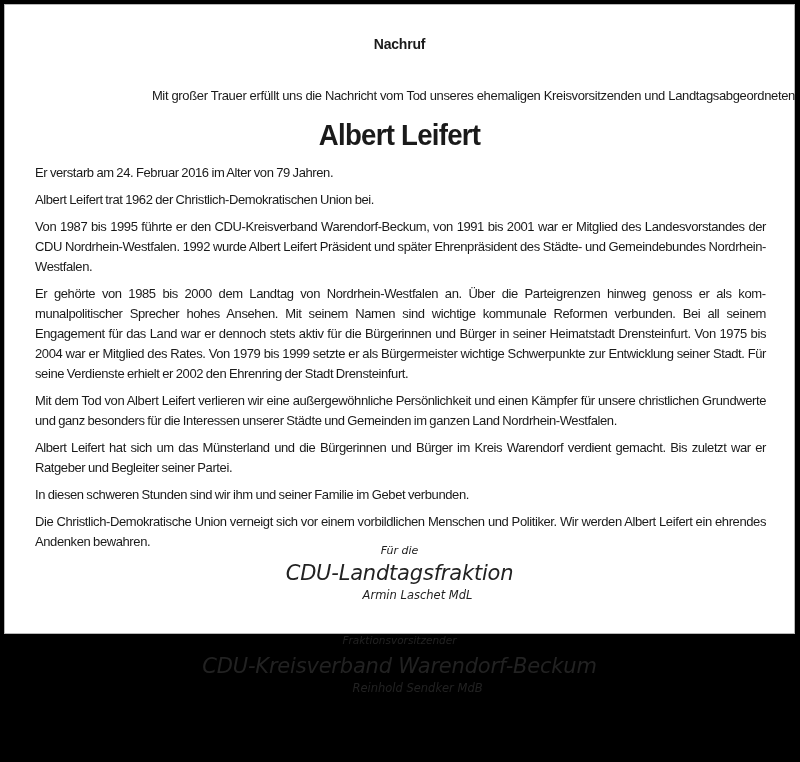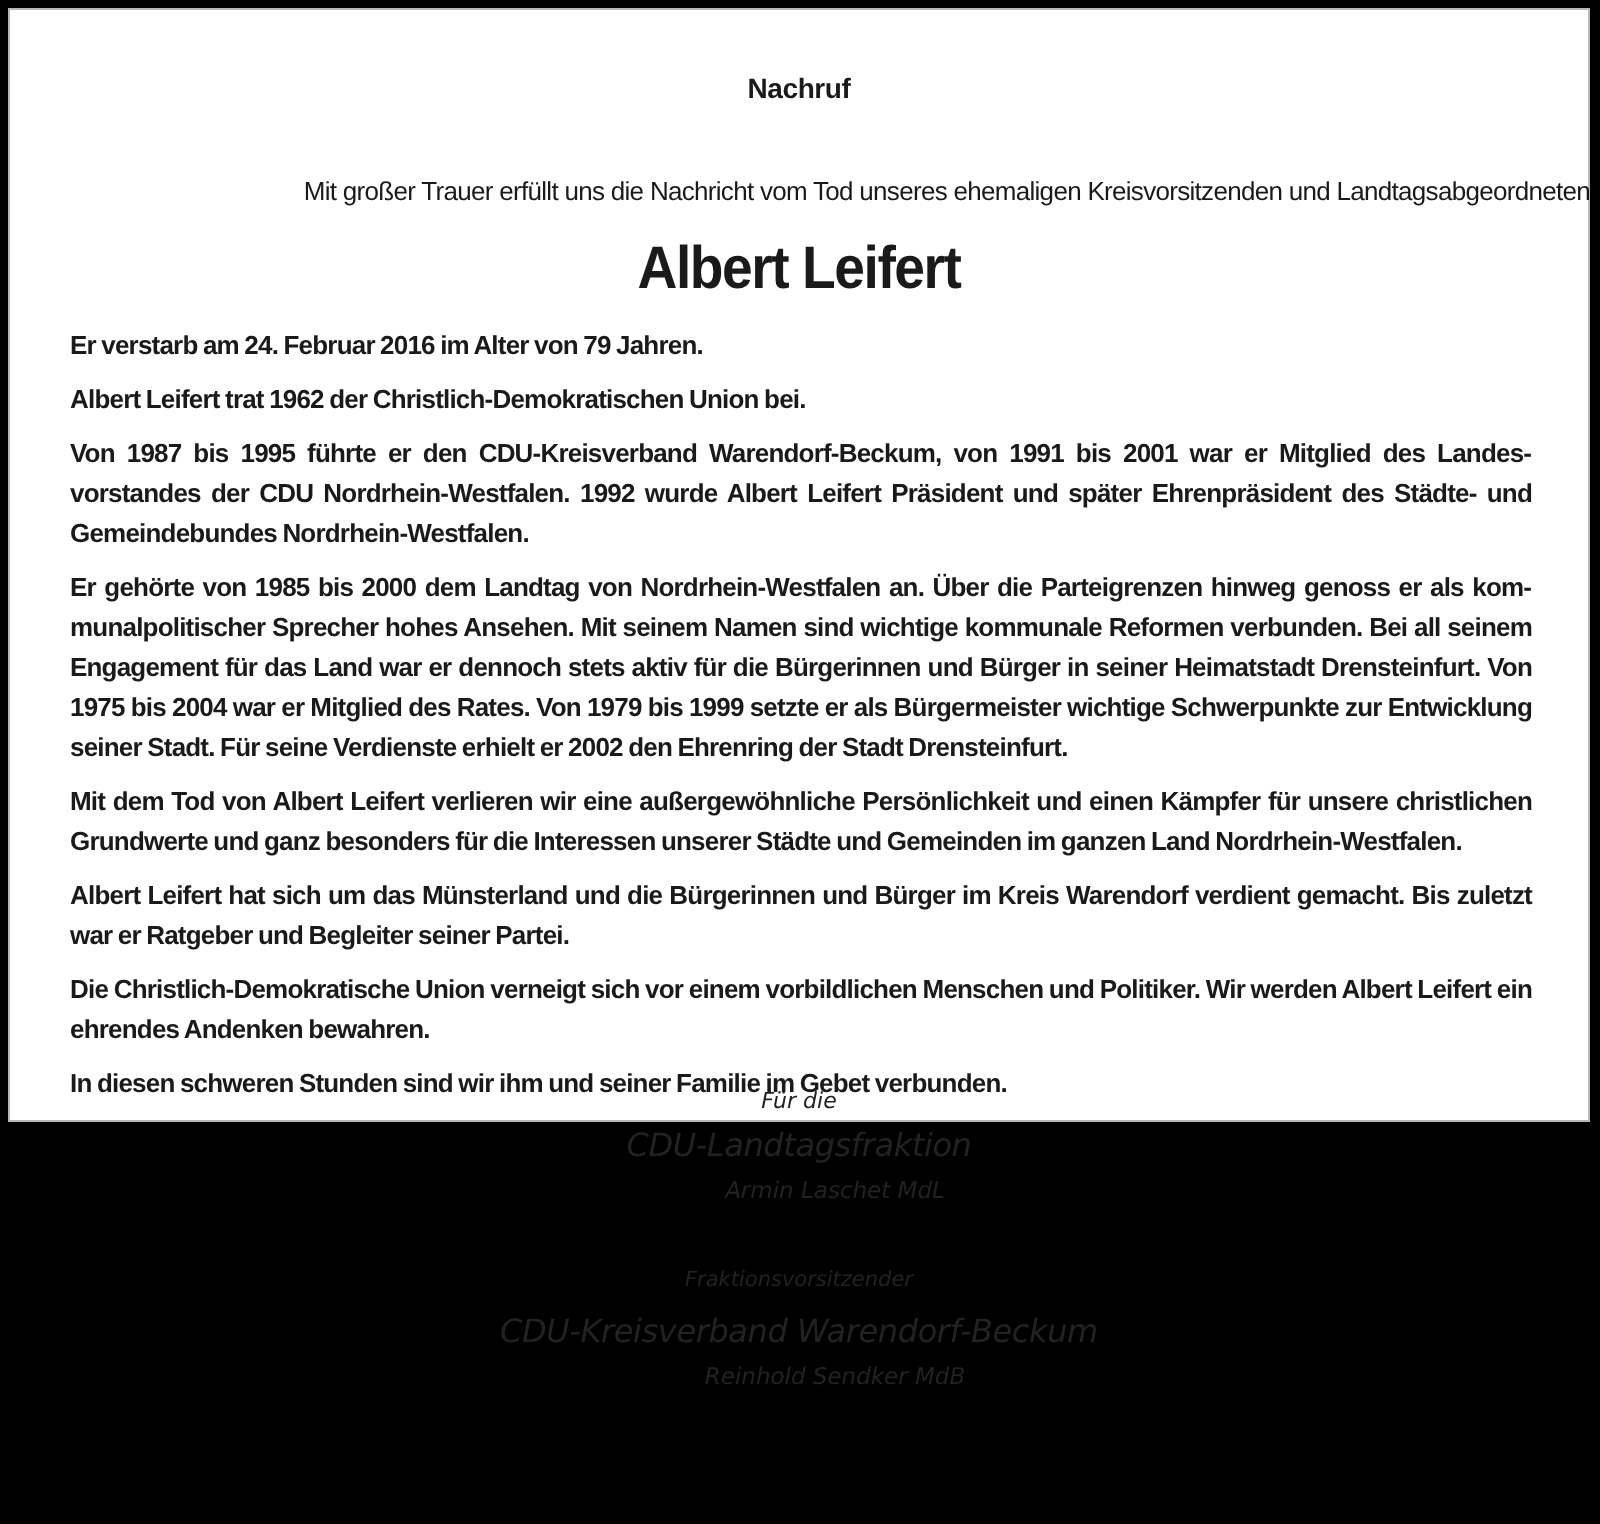--- a/index.html
+++ b/index.html
@@ -11,21 +11,21 @@
       width: 800px;
       height: 762px;
       overflow: hidden;
       position: relative;
     }
     .page {
       position: absolute;
       left: 4px;
       top: 4px;
       width: 791px;
-      height: 557px;
+      height: 630px;
       background: #ffffff;
       box-shadow: inset 0 0 0 1px #b8b8b8;
       font-family: "Liberation Sans", sans-serif;
       color: #1a1a1a;
     }
     .header-title {
       position: absolute;
       top: 32px;
       left: 0;
       width: 100%;
@@ -60,40 +60,39 @@
       left: 31px;
       width: 731px;
       font-size: 13px;
       line-height: 20px;
       letter-spacing: -0.4px;
       word-spacing: -0.5px;
       text-align: justify;
     }
     .body-text p {
       margin: 0 0 7px 0;
-      font-weight: bold;
     }
     .body-text p.last-left {
       text-align-last: left;
     }
     .sig {
       position: absolute;
       left: 0;
       width: 100%;
       text-align: center;
       font-family: "DejaVu Sans", sans-serif;
       color: #222;
       font-style: italic;
     }
     .sig .pre {
       font-size: 11px;
       line-height: 14px;
     }
     .sig .org {
-      font-size: 16px;
+      font-size: 21px;
       line-height: 22px;
       margin-top: 4px;
       letter-spacing: -0.2px;
     }
     .sig .person {
       font-size: 11.5px;
       line-height: 16px;
       margin-top: 3px;
       padding-left: 36px;
     }
@@ -113,22 +112,22 @@
   <div class="intro">Mit großer Trauer erfüllt uns die Nachricht vom Tod unseres ehemaligen Kreisvorsitzenden und Landtagsabgeordneten</div>
   <div class="name">Albert Leifert</div>
 
   <div class="body-text">
     <p class="last-left">Er verstarb am 24. Februar 2016 im Alter von 79 Jahren.</p>
     <p class="last-left">Albert Leifert trat 1962 der Christlich-Demokratischen Union bei.</p>
     <p class="last-left">Von 1987 bis 1995 führte er den CDU-Kreisverband Warendorf-Beckum, von 1991 bis 2001 war er Mitglied des Landes­vorstandes der CDU Nordrhein-Westfalen. 1992 wurde Albert Leifert Präsident und später Ehrenpräsident des Städte- und Gemeindebundes Nordrhein-Westfalen.</p>
     <p class="last-left">Er gehörte von 1985 bis 2000 dem Landtag von Nordrhein-Westfalen an. Über die Parteigrenzen hinweg genoss er als kom­munalpolitischer Sprecher hohes Ansehen. Mit seinem Namen sind wichtige kommunale Reformen verbunden. Bei all seinem Engagement für das Land war er dennoch stets aktiv für die Bürgerinnen und Bürger in seiner Heimatstadt Drensteinfurt. Von 1975 bis 2004 war er Mitglied des Rates. Von 1979 bis 1999 setzte er als Bürgermeister wichtige Schwerpunkte zur Entwicklung seiner Stadt. Für seine Verdienste erhielt er 2002 den Ehrenring der Stadt Drensteinfurt.</p>
     <p class="last-left">Mit dem Tod von Albert Leifert verlieren wir eine außergewöhnliche Persönlichkeit und einen Kämpfer für unsere christlichen Grundwerte und ganz besonders für die Interessen unserer Städte und Gemeinden im ganzen Land Nordrhein-Westfalen.</p>
     <p class="last-left">Albert Leifert hat sich um das Münsterland und die Bürgerinnen und Bürger im Kreis Warendorf verdient gemacht. Bis zuletzt war er Ratgeber und Begleiter seiner Partei.</p>
+    <p class="last-left">In diesen schweren Stunden sind wir ihm und seiner Familie im Gebet verbunden.</p>
     <p class="last-left">Die Christlich-Demokratische Union verneigt sich vor einem vorbildlichen Menschen und Politiker. Wir werden Albert Leifert ein ehrendes Andenken bewahren.</p>
-    <p class="last-left">In diesen schweren Stunden sind wir ihm und seiner Familie im Gebet verbunden.</p>
   </div>
 
   <div class="sig sig-1">
     <div class="pre">Für die</div>
     <div class="org">CDU-Landtagsfraktion</div>
     <div class="person">Armin Laschet MdL</div>
     <div class="role">Fraktionsvorsitzender</div>
   </div>
 
   <div class="sig sig-2">

